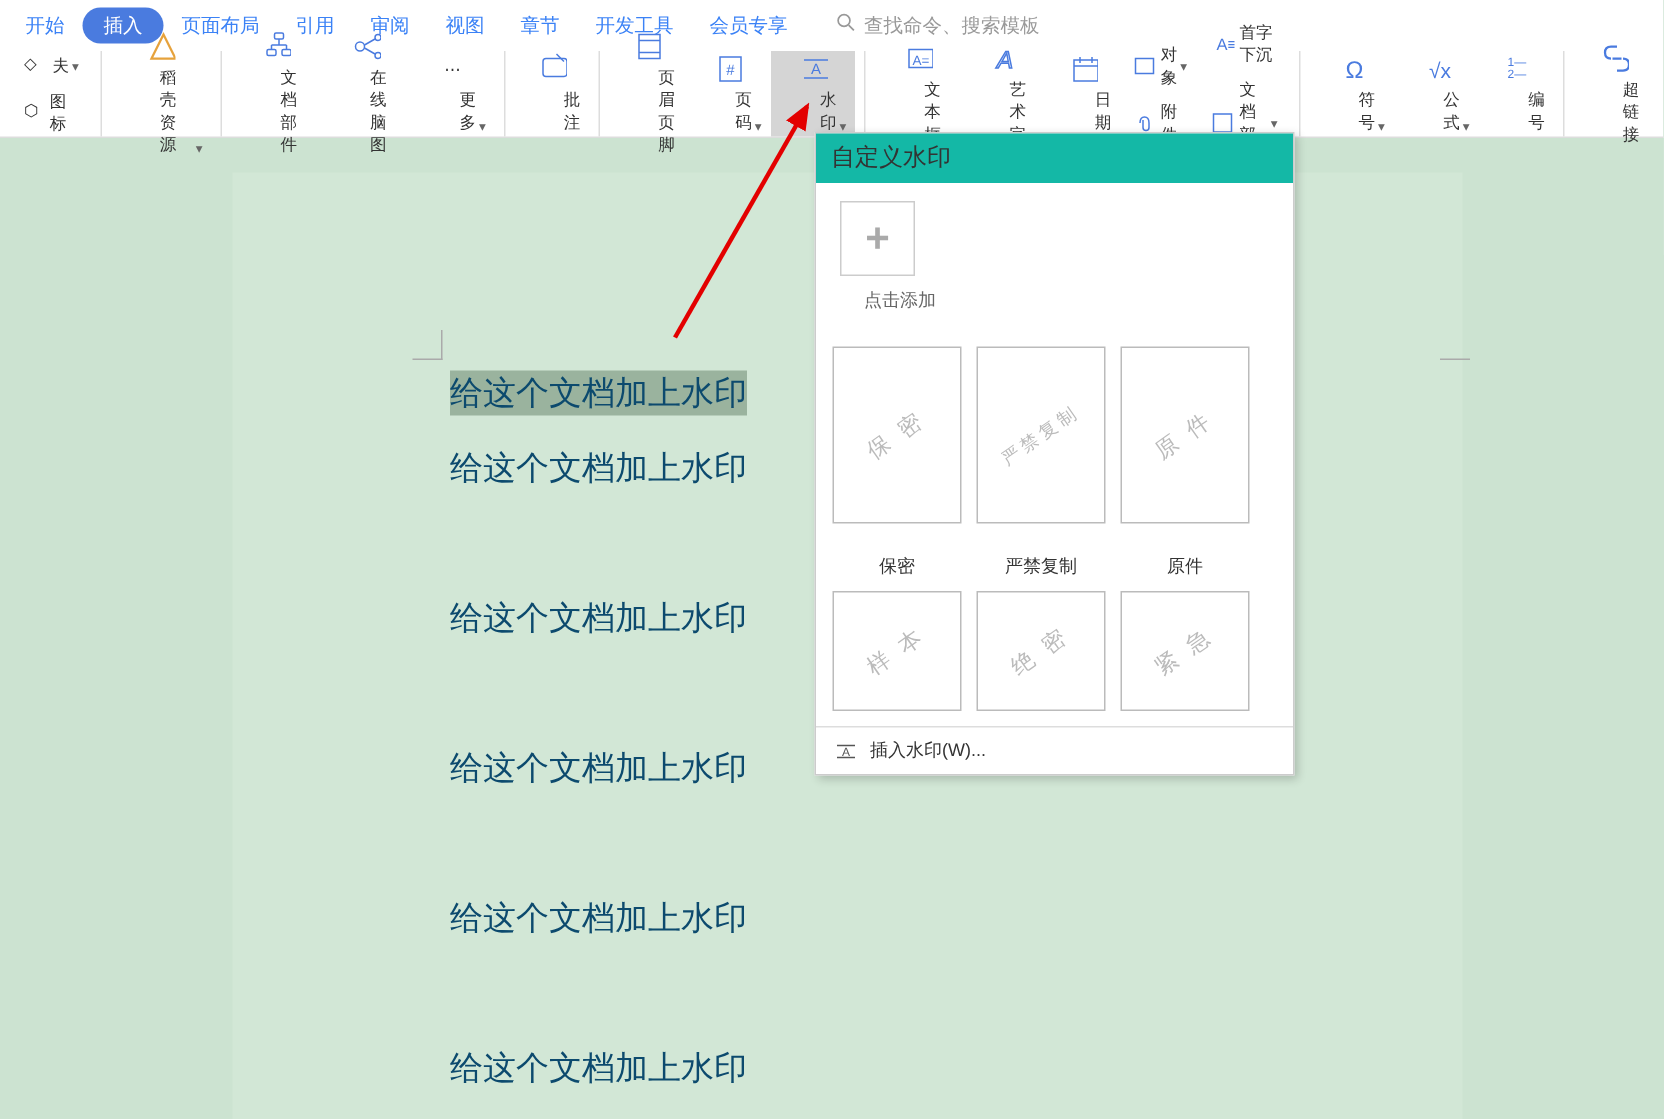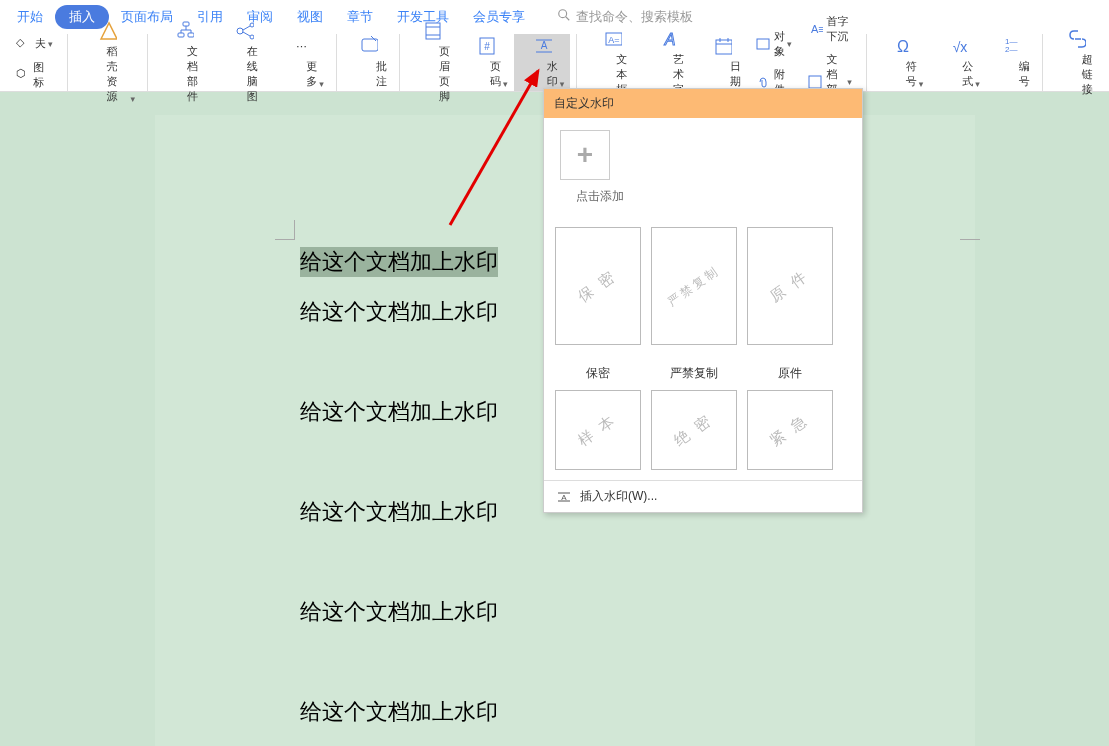--- a/index.html
+++ b/index.html
@@ -18,25 +18,25 @@
     .ribbon-btn .icon { width: 20px; height: 20px; margin-bottom: 3px; display: flex; align-items: center; justify-content: center; }
     .ribbon-btn .label { display: flex; align-items: flex-end; margin-left: 27px; }
     .ribbon-btn-sm { display: flex; align-items: center; padding: 2px 4px; font-size: 11px; color: #333; cursor: pointer; }
     .ribbon-btn-sm .icon-sm { width: 16px; height: 16px; margin-right: 3px; }
     .ribbon-col { display: flex; flex-direction: column; justify-content: center; height: 100%; gap: 4px; padding: 0 4px; }
     .dd { font-size: 9px; color: #666; margin-left: 2px; }
     
     .document-area { position: absolute; left: 155px; top: 115px; width: 820px; height: 631px; background: #d2e7d6; }
     .margin-mark-tl { position: absolute; left: 275px; top: 220px; width: 20px; height: 20px; border-right: 1px solid #aaa; border-bottom: 1px solid #aaa; }
     .margin-mark-tr { position: absolute; left: 960px; top: 220px; width: 20px; height: 20px; border-bottom: 1px solid #aaa; }
-    .doc-line { position: absolute; font-size: 22px; font-family: "SimSun", serif; color: #000000; }
+    .doc-line { position: absolute; font-size: 22px; font-family: "SimSun", serif; color: #0c4a6e; }
     .doc-line.selected { background: #9ab39e; }
     
     .dropdown-panel { position: absolute; left: 543px; top: 88px; width: 320px; background: #fff; border: 1px solid #ccc; box-shadow: 2px 2px 6px rgba(0,0,0,0.2); }
-    .dropdown-section-header { padding: 6px 10px; font-size: 12px; color: #333; background: #fdba74; }
+    .dropdown-section-header { padding: 6px 10px; font-size: 16px; color: #333; background: #14b8a6; }
     .custom-wm-area { padding: 12px; }
     .add-wm-btn { width: 50px; height: 50px; border: 1px solid #ccc; display: flex; align-items: center; justify-content: center; margin-left: 4px; }
     .add-wm-btn .plus { font-size: 28px; color: #aaa; font-weight: bold; }
     .add-wm-label { font-size: 12px; color: #666; margin-top: 8px; margin-left: 20px; }
     
     .preset-grid { display: flex; flex-wrap: wrap; gap: 8px; padding: 10px; }
     .preset-item { width: 88px; display: flex; flex-direction: column; align-items: center; }
     .preset-preview { width: 86px; height: 118px; border: 1px solid #bbb; display: flex; align-items: center; justify-content: center; font-size: 15px; color: #bbb; overflow: hidden; }
     .preset-preview .wm-text { transform: rotate(-35deg); white-space: nowrap; letter-spacing: 3px; }
     .preset-label { font-size: 12px; color: #333; margin-top: 20px; }

